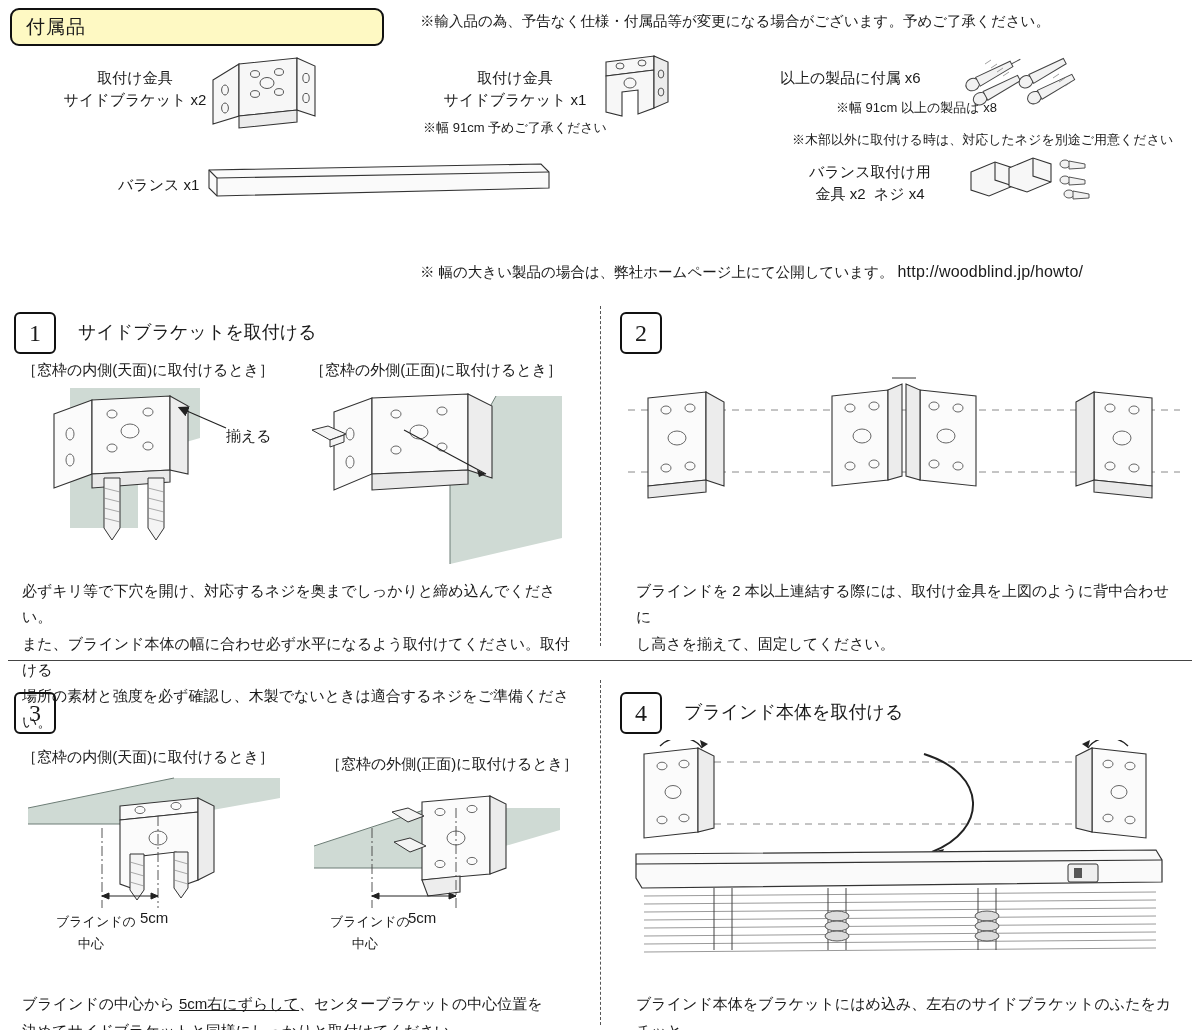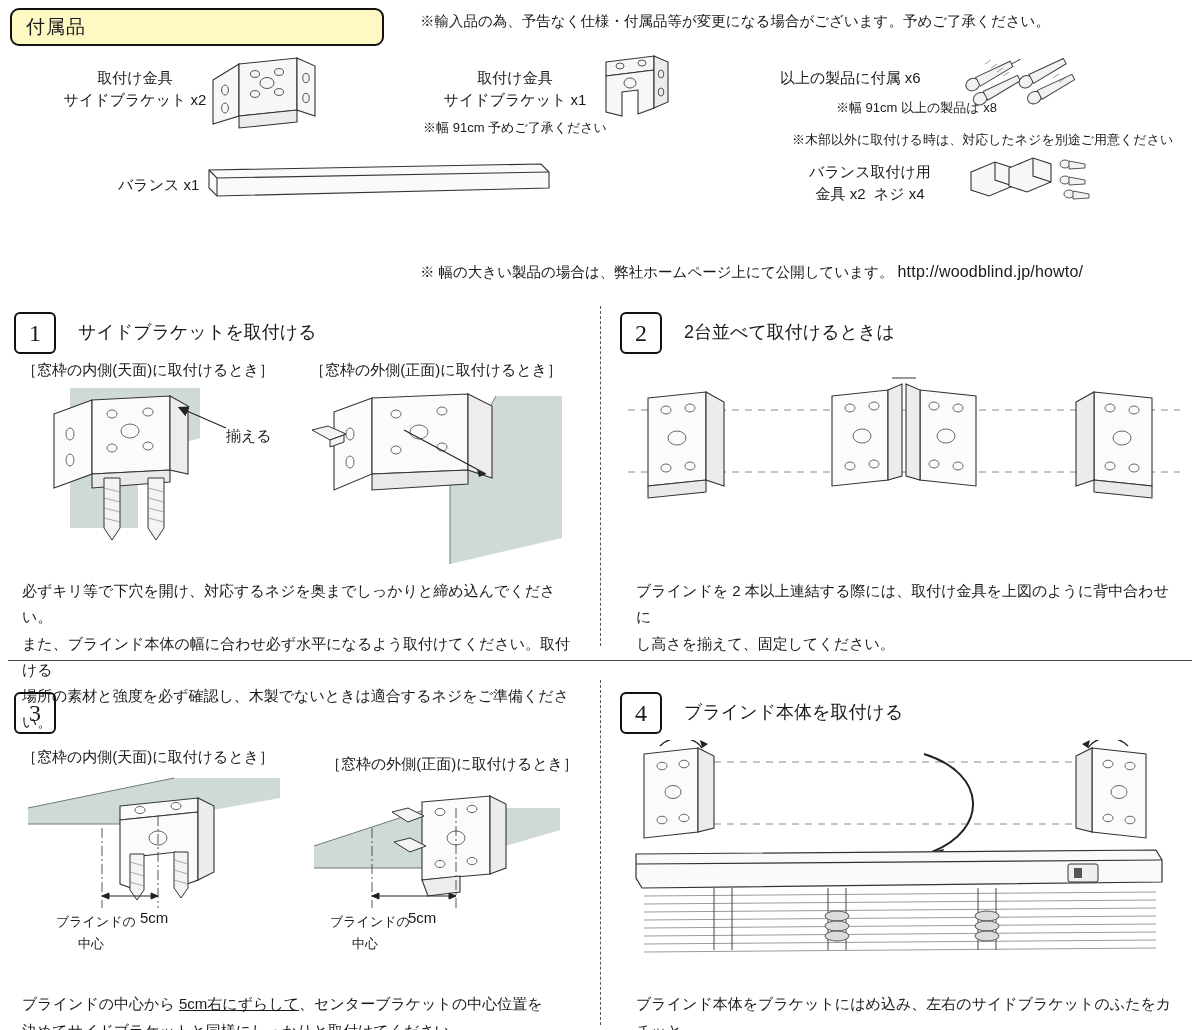--- a/index.html
+++ b/index.html
@@ -307,21 +307,20 @@
       <path d="M104 52 L186 96" stroke="#222" stroke-width="1.1" fill="none"></path>
       <path d="M186 96 l-9 -4 l2 7 z" fill="#222"></path>
     </svg>
   </div>
 
   <div class="body-text" style="left:22px; top:578px; width:560px;">必ずキリ等で下穴を開け、対応するネジを奥までしっかりと締め込んでください。
 また、ブラインド本体の幅に合わせ必ず水平になるよう取付けてください。取付ける
 場所の素材と強度を必ず確認し、木製でないときは適合するネジをご準備ください。</div>
 
   <div class="stepbox" style="left:620px; top:312px;">2</div>
-  <div class="steptitle" style="left:684px; top:320px;">2台並べて取付けるときは</div>
 
   <div class="ill" style="left:624px; top:376px;">
     <svg width="560" height="130" viewBox="0 0 560 130">
       <g stroke="#8a8a8a" stroke-width="1" stroke-dasharray="7 6" fill="none">
         <path d="M4 34 L556 34"></path>
         <path d="M4 96 L556 96"></path>
       </g>
 
       <g fill="#fbfbfb" stroke="#333" stroke-width="1.1">
         <path d="M24 22 L82 16 L82 104 L24 110 Z"></path>

